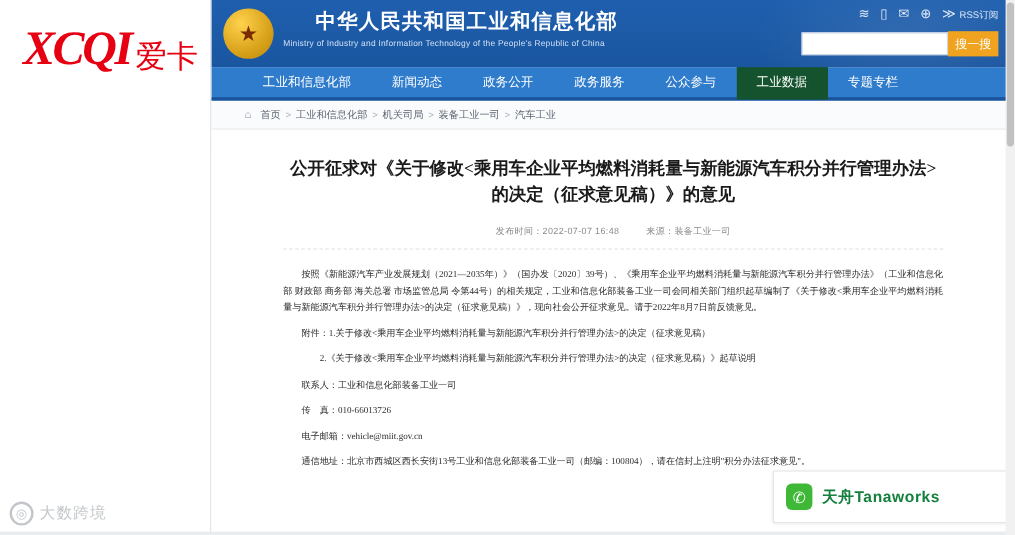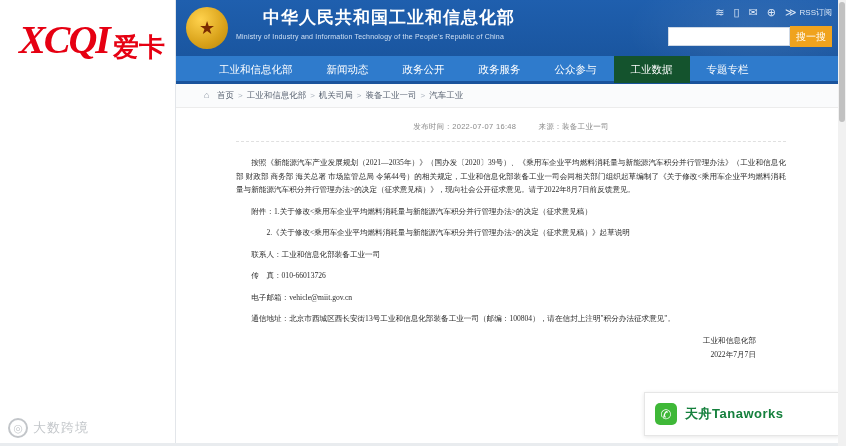--- a/index.html
+++ b/index.html
@@ -39,21 +39,21 @@
     font-family: "Liberation Serif", serif;
     font-style: italic;
     font-weight: bold;
     font-size: 40px;
     letter-spacing: -2px;
     color: #e60012;
     line-height: 1;
   }
   .logo-cn {
     font-size: 26px;
-    font-weight: bold;
+    font-weight: normal;
     color: #e60012;
     line-height: 1;
   }
   .watermark {
     position: absolute;
     left: 8px; bottom: 8px;
     display: flex;
     align-items: center;
     gap: 5px;
     opacity: 0.6;
@@ -392,20 +392,21 @@
       <a>工业和信息化部</a>
       <span class="crumb-sep">&gt;</span>
       <a>机关司局</a>
       <span class="crumb-sep">&gt;</span>
       <a>装备工业一司</a>
       <span class="crumb-sep">&gt;</span>
       <a>汽车工业</a>
     </div>
 
     <div class="content">
+      <div class="art-title">公开征求对《关于修改&lt;乘用车企业平均燃料消耗量与新能源汽车积分并行管理办法&gt; 的决定（征求意见稿）》的意见</div>
 
       <div class="art-meta">
         <span>发布时间：2022-07-07 16:48</span>
         <span>来源：装备工业一司</span>
       </div>
       <div class="art-rule"></div>
 
       <div class="art-body">
         <p>按照《新能源汽车产业发展规划（2021—2035年）》（国办发〔2020〕39号）、《乘用车企业平均燃料消耗量与新能源汽车积分并行管理办法》（工业和信息化部 财政部 商务部 海关总署 市场监管总局 令第44号）的相关规定，工业和信息化部装备工业一司会同相关部门组织起草编制了《关于修改&lt;乘用车企业平均燃料消耗量与新能源汽车积分并行管理办法&gt;的决定（征求意见稿）》，现向社会公开征求意见。请于2022年8月7日前反馈意见。</p>
         <p>附件：1.关于修改&lt;乘用车企业平均燃料消耗量与新能源汽车积分并行管理办法&gt;的决定（征求意见稿）</p>

